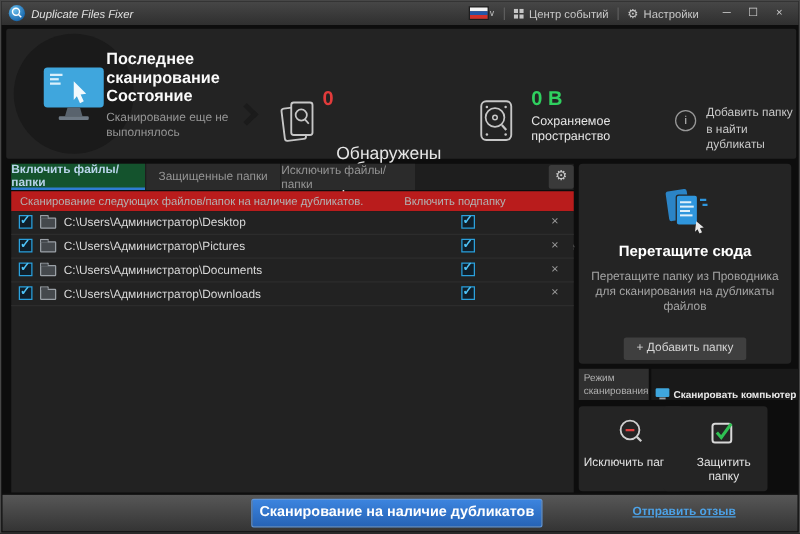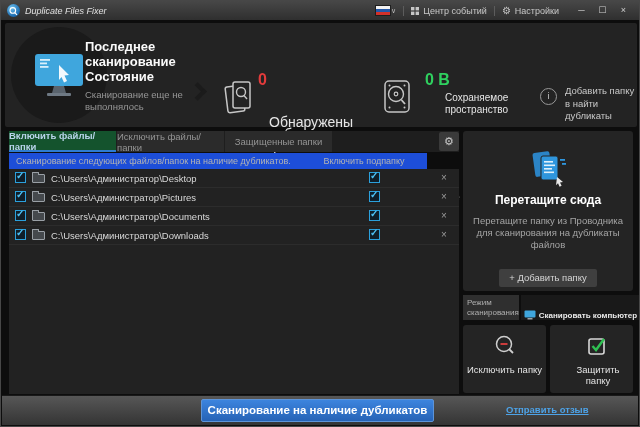--- a/index.html
+++ b/index.html
@@ -31,35 +31,35 @@
   .last-scan { position:absolute; left:80px; top:16px; width:104px; }
   .ls-title { font-size:13px; font-weight:bold; color:#fafafa; line-height:15px; }
   .ls-sub { margin-top:5px; font-size:9.5px; color:#969696; line-height:12px; width:112px; }
   .panel-chevron { position:absolute; left:186px; top:62px; width:13px; height:13px;
     border-top:4px solid #1b1b1b; border-right:4px solid #1b1b1b; transform:rotate(45deg); }
   .stat-ic-dup { position:absolute; left:219px; top:55px; }
   .stat-val-dup { position:absolute; left:253px; top:48px; font-size:16px; font-weight:bold; color:#e23b3b; }
   .stat-lab-dup { position:absolute; left:264px; top:69px; width:96px; font-size:14px; color:#e6e6e6; line-height:12px;margin-top:24px; }
   .stat-ic-sp { position:absolute; left:378px; top:56px; }
   .stat-val-sp { position:absolute; left:420px; top:48px; font-size:16px; font-weight:bold; color:#2fd05f; }
-  .stat-lab-sp { position:absolute; left:440px; top:69px; width:86px; font-size:10px; color:#e6e6e6; line-height:12px; }
+  .stat-lab-sp { position:absolute; left:420px; top:69px; width:86px; font-size:10px; color:#e6e6e6; line-height:12px; }
   .info-circle { position:absolute; left:535px; top:65px; width:17px; height:17px; border:1px solid #989898;
     border-radius:50%; color:#c9c9c9; font-size:9px; text-align:center; line-height:15px; }
   .add-hint { position:absolute; left:560px; top:62px; width:76px; font-size:9.5px; color:#c9c9c9; line-height:12.5px; }
 
   
   .tabs { position:absolute; left:8px; top:130px; width:450px; height:21px; background:#1e1e1e; display:flex; }
   .tab { width:107px; height:21px; margin-right:1px; background:#2b2b2b; color:#949494; font-size:9.5px;
     display:flex; align-items:center; justify-content:center; }
   .tab.active { background:#14532d; color:#b9d4ea; font-weight:bold; border-bottom:2px solid #2e7cd2; }
   .tab-gear { margin-left:auto; align-self:center; width:20px; height:19px; background:#3a3a3a; border-radius:2px;
     color:#c9c9c9; font-size:11px; text-align:center; line-height:19px; }
 
   
-  .thead { position:absolute; left:8px; top:152px; width:418px; height:16px; background:#1d4ed8;
+  .thead { position:absolute; left:8px; top:152px; width:450px; height:16px; background:#b91c1c;
     font-size:9px; color:#b3b3b3; }
   .th-path { position:absolute; left:7px; top:3px; }
   .th-sub { position:absolute; left:310px; top:3px; width:90px; text-align:center; }
   .th-act { position:absolute; left:408px; top:3px; width:46px; text-align:center;margin-top:36px; }
   .tbody { position:absolute; left:8px; top:168px; width:450px; height:225px; background:#222; }
   .trow { position:relative; height:19px; border-bottom:1px solid #2c2c2c; }
   .cb { position:absolute; width:11px; height:11px; top:3px; border:1px solid #2ba0dc; background:#0f1e29; }
   .cb i { position:absolute; top:-3px; left:0; font-size:10px; font-weight:bold; color:#4fc3f7; }
   .cb-main { left:6px; } .cb-sub { left:360px; }
   .folder-ic { position:absolute; left:23px; top:5px; width:13px; height:9px; border:1px solid #9aa0a6;
@@ -77,21 +77,21 @@
   .dp-desc { margin-top:8px; padding:0 9px; font-size:9.5px; color:#a5a5a5; line-height:12px; }
   .dp-btn { display:inline-block; margin-top:18px; background:#3f3f3f; color:#d5d5d5; font-size:9.5px;
     padding:3px 10px 4px; border-radius:2px; }
 
   .scan-mode { position:absolute; left:462px; top:294px; width:170px; height:25px; display:flex; }
   .sm-label { width:57px; background:#2f2f2f; font-size:8px; color:#b0b0b0; line-height:9.5px; padding:3px 0 0 4px; }
   .sm-select { flex:1; margin-left:2px; background:#191919; display:flex; align-items:flex-end; gap:3px; padding:0 3px; }
   .sm-text { font-size:8px; font-weight:bold; color:#eaeaea; white-space:nowrap; }
 
   .fb { position:absolute; top:324px; width:83px; height:68px; background:#242424; border-radius:3px; text-align:center; }
-  .fb1 { left:462px; } .fb2 { left:549px;padding-left:13px; }
+  .fb1 { left:462px; } .fb2 { left:530px;padding-left:13px; }
   .fb-icon { margin-top:9px; }
   .fb-label { margin-top:2px; font-size:9.5px; color:#e3e3e3; }
 
   
   .bottom-bar { position:absolute; left:1px; right:1px; bottom:1px; height:30px;
     background:linear-gradient(#575757,#343434); border-top:1px solid #191919; }
   .scan-btn { position:absolute; left:199px; top:3px; width:233px; height:23px;
     background:linear-gradient(#3c84de,#2663b6); border:1px solid #5d94d8; border-radius:2px;
     color:#fff; font-size:11.5px; font-weight:bold; text-align:center; line-height:21px; }
   .feedback { position:absolute; left:504px; top:8px; font-size:9.5px; font-weight:bold; color:#4da3e8;
@@ -183,22 +183,22 @@
     </svg>
     <div class="stat-val-sp">0 В</div>
     <div class="stat-lab-sp">Сохраняемое пространство</div>
 
     <div class="info-circle">i</div>
     <div class="add-hint">Добавить папку в найти дубликаты</div>
   </div>
 
   <div class="tabs">
     <div class="tab active">Включить файлы/папки</div>
+    <div class="tab">Защищенные папки</div>
     <div class="tab">Исключить файлы/папки</div>
-    <div class="tab">Защищенные папки</div>
     <div class="tab-gear">⚙</div>
   </div>
 
   <div class="thead">
     <span class="th-path">Сканирование следующих файлов/папок на наличие дубликатов.</span>
     <span class="th-sub">Включить подпапку</span>
     <span class="th-act">Действие</span>
   </div>
 
   <div class="tbody">

